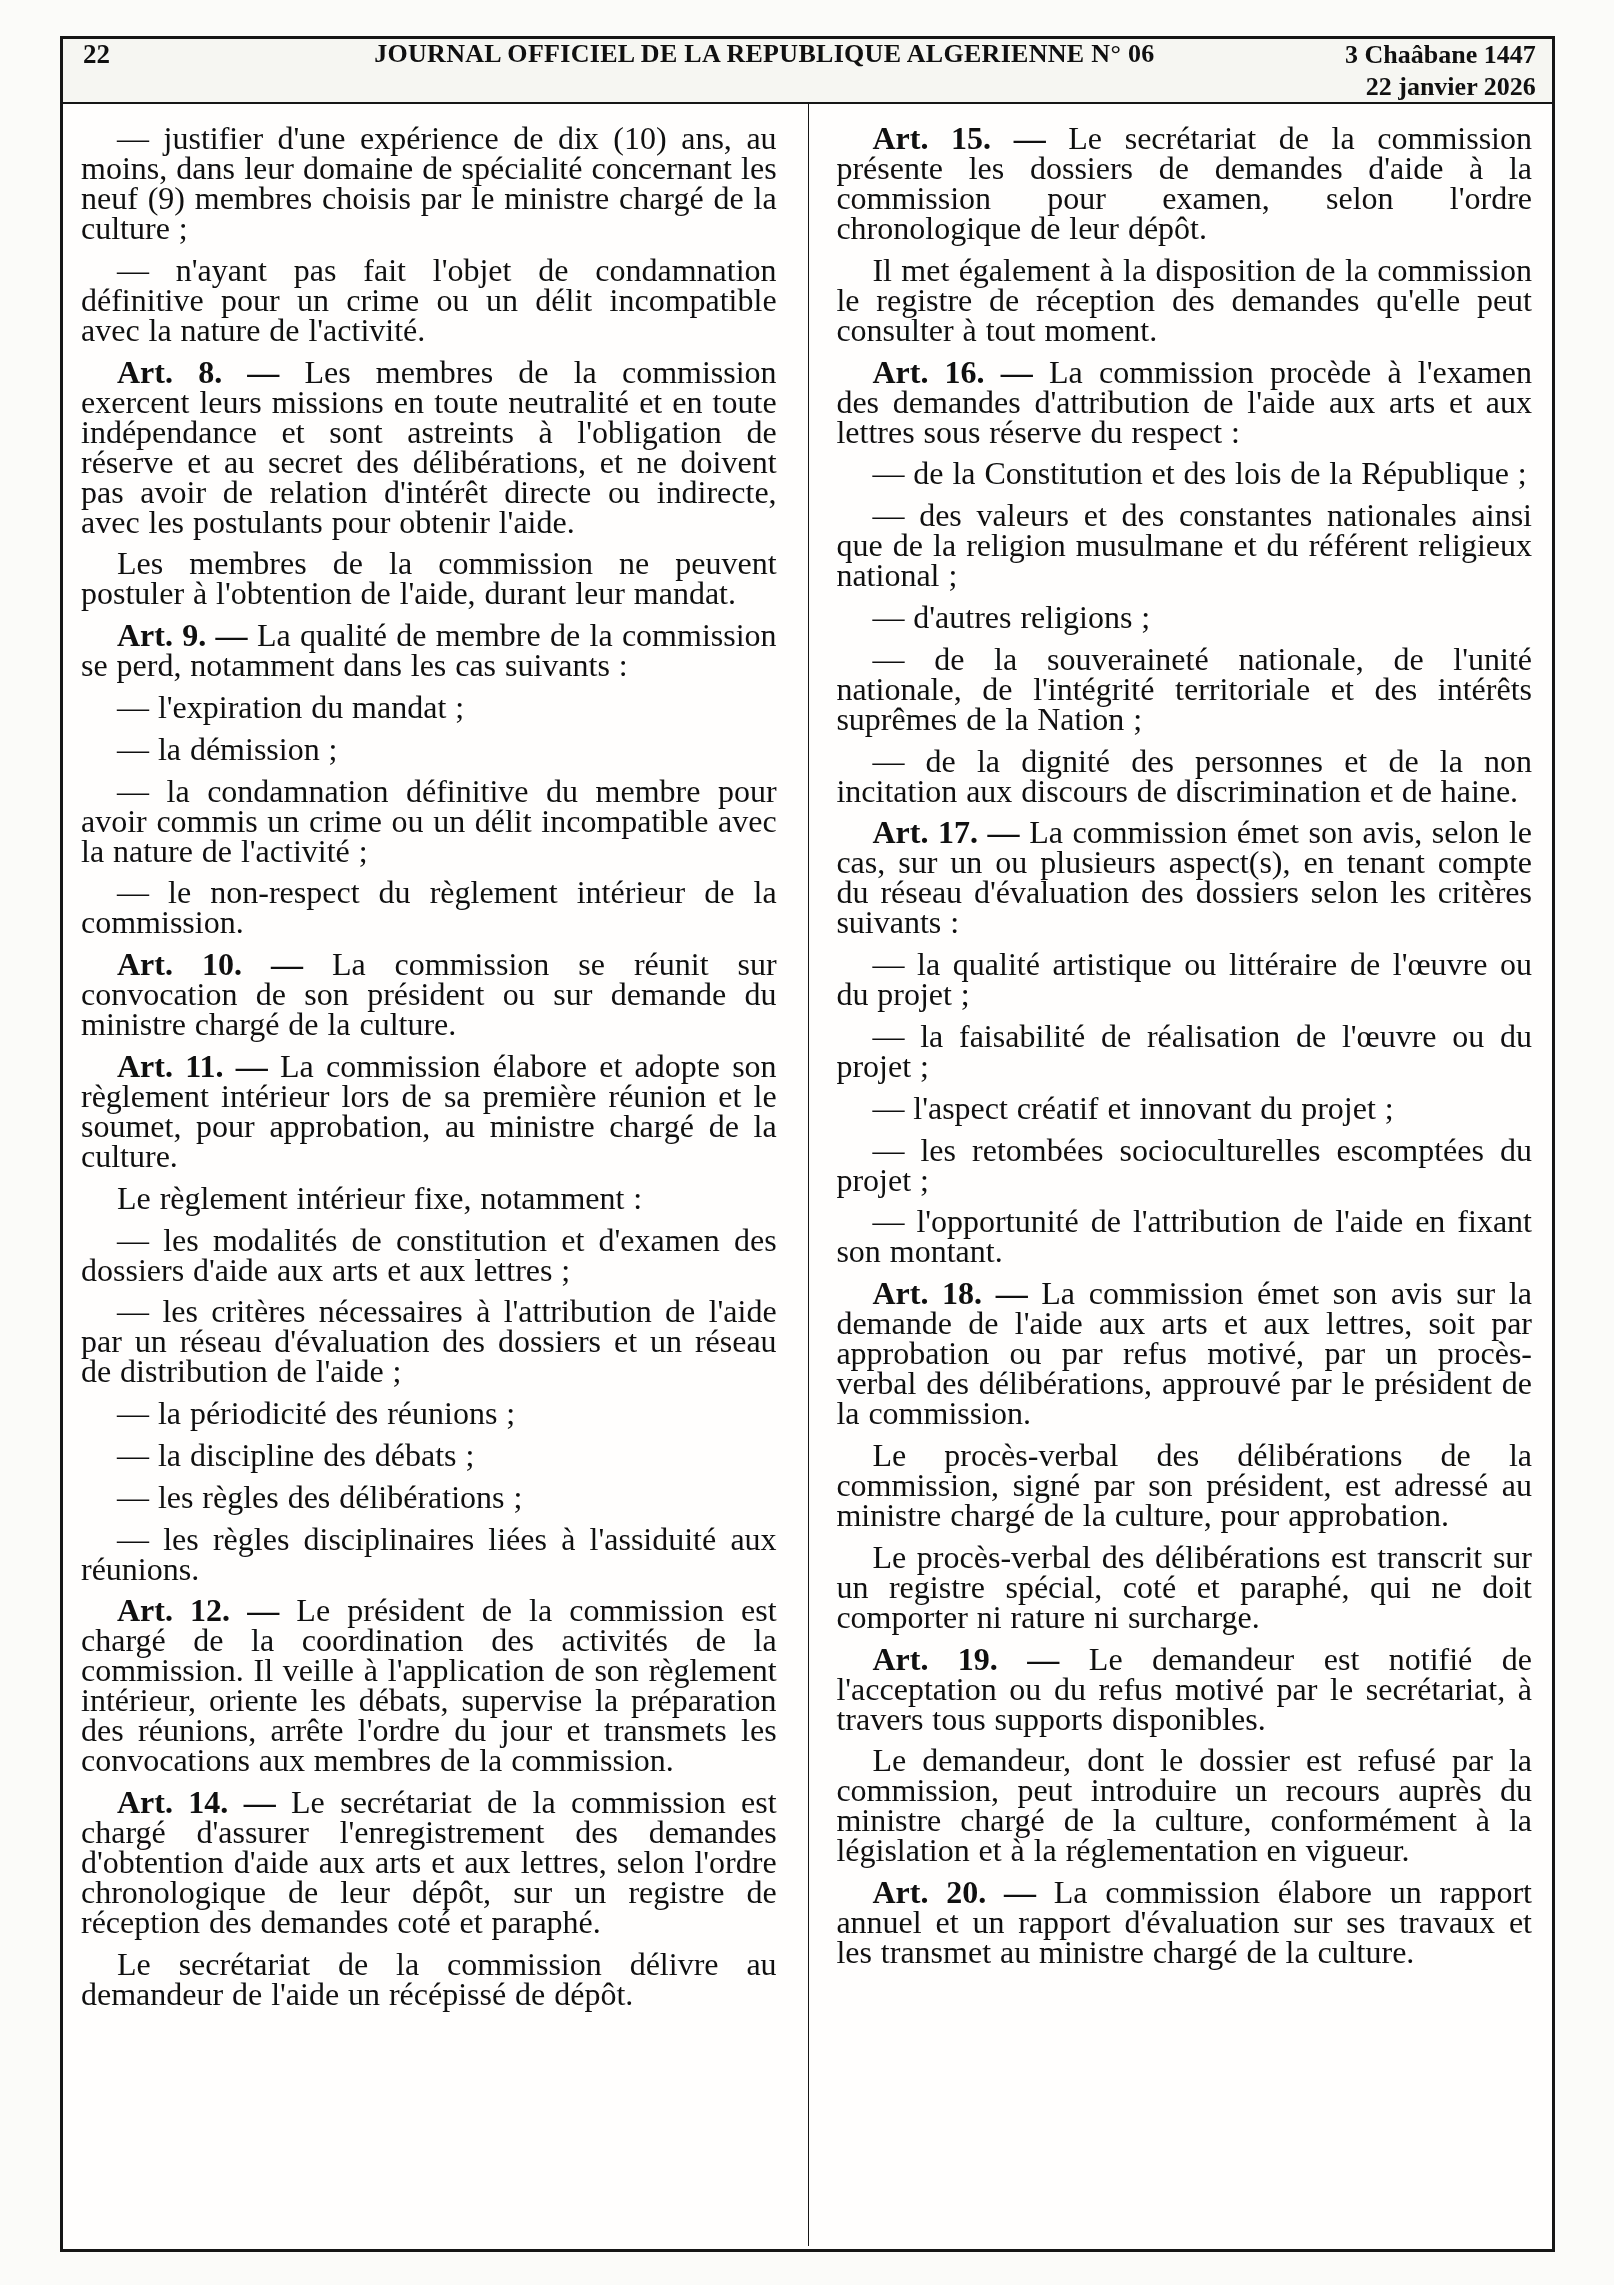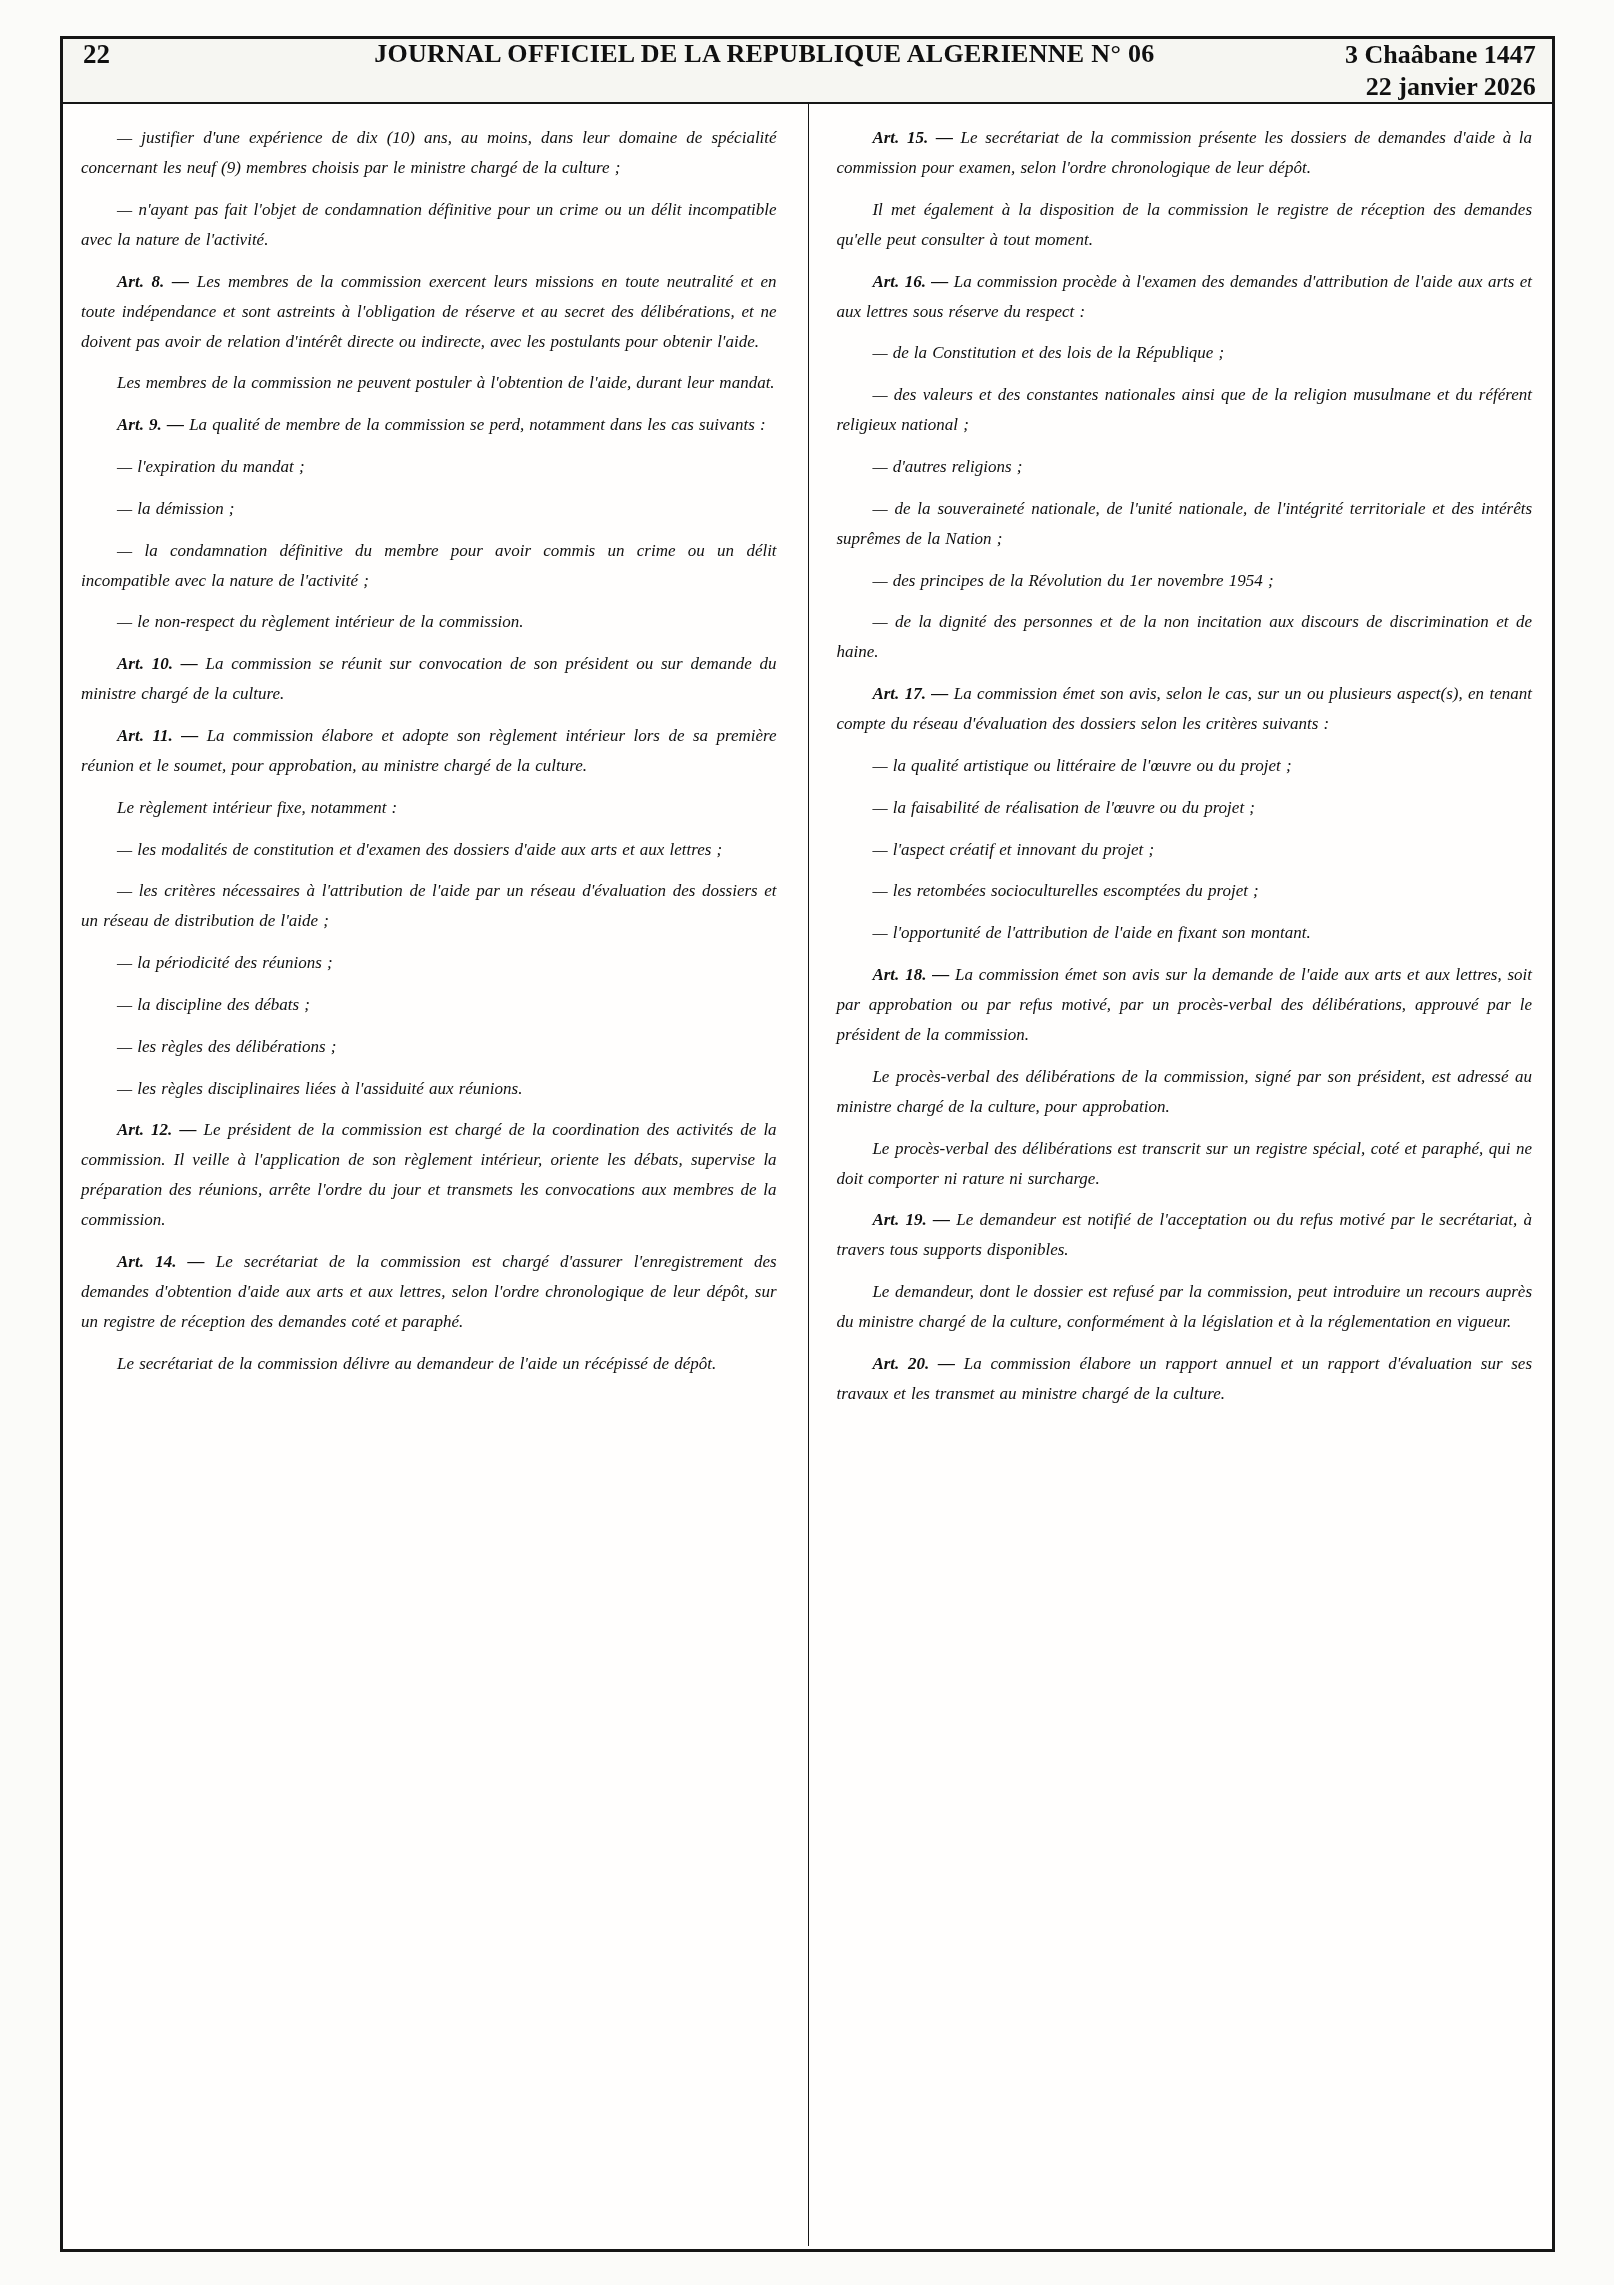--- a/index.html
+++ b/index.html
@@ -57,27 +57,26 @@
     padding-top:19px;
     min-width:0;
   }
   .col-left  { padding-right:31px; }
   .col-right { padding-left:27px; }
   .divider {
     width:1.8px;
     background:#161616;
   }
   .para {
-    font-size:17px;
+    font-size:32px;
     line-height:30px;
     text-align:justify;
     text-indent:36px;
     margin:0 0 11.8px 0;
     word-spacing:0.9px;
-    font-style:italic;
   }
   .art-label { font-weight:700; }
 </style>
 </head>
 <body>
 
 <div class="frame">
 
   <header class="header">
     <div class="page-num">22</div>
@@ -114,21 +113,20 @@
       </section>
     <div class="divider"></div>
     <section class="col col-right" id="col-right">
         <p class="para"><strong class="art-label">Art. 15. —</strong> Le secrétariat de la commission présente les dossiers de demandes d'aide à la commission pour examen, selon l'ordre chronologique de leur dépôt.</p>
         <p class="para">Il met également à la disposition de la commission le registre de réception des demandes qu'elle peut consulter à tout moment.</p>
         <p class="para"><strong class="art-label">Art. 16. —</strong> La commission procède à l'examen des demandes d'attribution de l'aide aux arts et aux lettres sous réserve du respect :</p>
         <p class="para">— de la Constitution et des lois de la République ;</p>
         <p class="para">— des valeurs et des constantes nationales ainsi que de la religion musulmane et du référent religieux national ;</p>
         <p class="para">— d'autres religions ;</p>
         <p class="para">— de la souveraineté nationale, de l'unité nationale, de l'intégrité territoriale et des intérêts suprêmes de la Nation ;</p>
-        <p class="para">— des principes de la Révolution du 1er novembre 1954 ;</p>
         <p class="para">— de la dignité des personnes et de la non incitation aux discours de discrimination et de haine.</p>
         <p class="para"><strong class="art-label">Art. 17. —</strong> La commission émet son avis, selon le cas, sur un ou plusieurs aspect(s), en tenant compte du réseau d'évaluation des dossiers selon les critères suivants :</p>
         <p class="para">— la qualité artistique ou littéraire de l'œuvre ou du projet ;</p>
         <p class="para">— la faisabilité de réalisation de l'œuvre ou du projet ;</p>
         <p class="para">— l'aspect créatif et innovant du projet ;</p>
         <p class="para">— les retombées socioculturelles escomptées du projet ;</p>
         <p class="para">— l'opportunité de l'attribution de l'aide en fixant son montant.</p>
         <p class="para"><strong class="art-label">Art. 18. —</strong> La commission émet son avis sur la demande de l'aide aux arts et aux lettres, soit par approbation ou par refus motivé, par un procès-verbal des délibérations, approuvé par le président de la commission.</p>
         <p class="para">Le procès-verbal des délibérations de la commission, signé par son président, est adressé au ministre chargé de la culture, pour approbation.</p>
         <p class="para">Le procès-verbal des délibérations est transcrit sur un registre spécial, coté et paraphé, qui ne doit comporter ni rature ni surcharge.</p>

